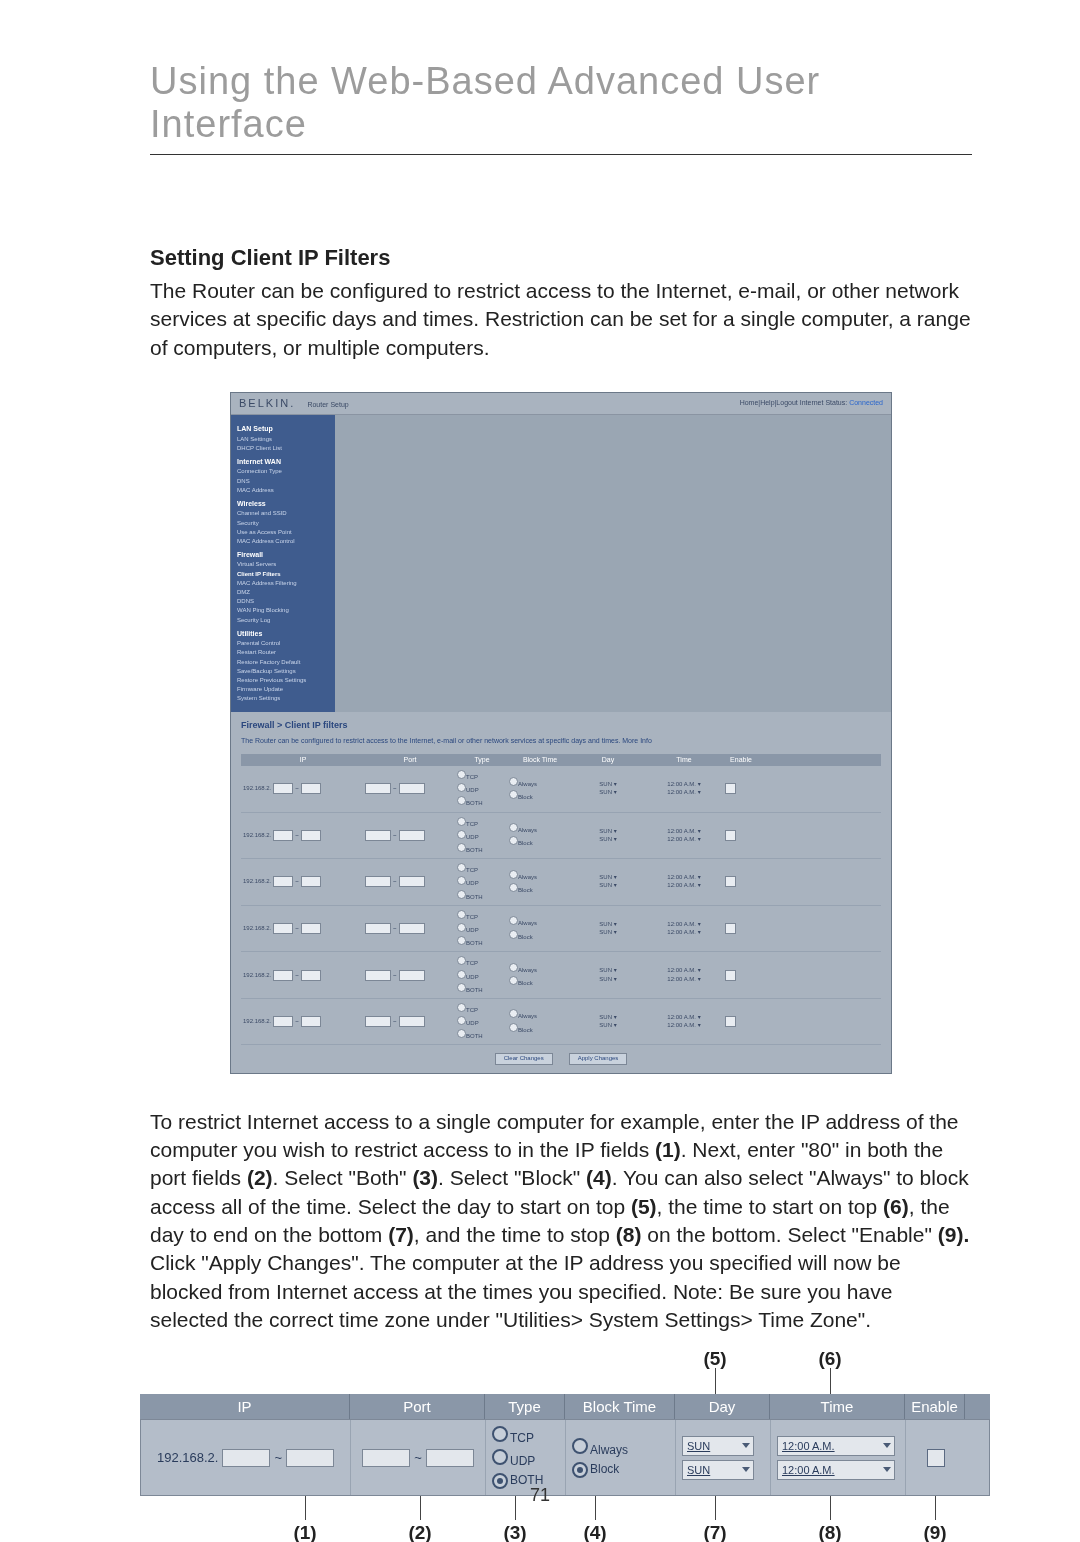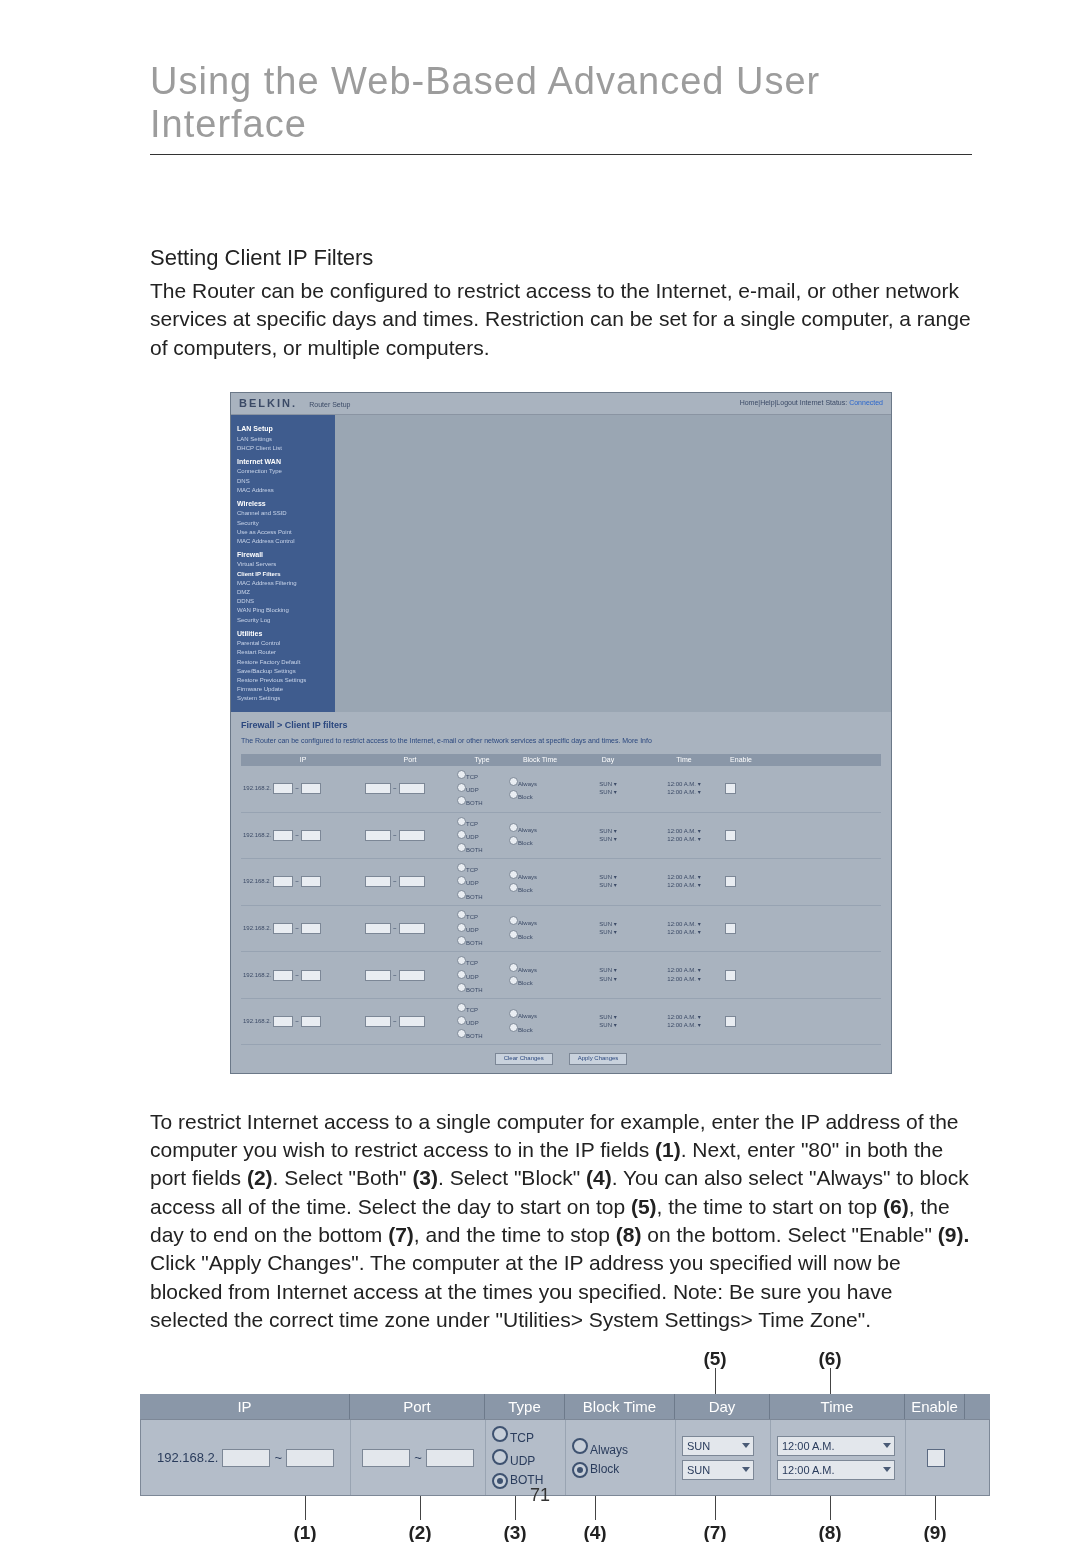--- a/index.html
+++ b/index.html
@@ -1,23 +1,23 @@
 <!DOCTYPE html>
 <html><head>
 <meta charset="utf-8">
 <style>
   html,body{margin:0;padding:0;background:#fff;font-family:Arial,Helvetica,sans-serif;color:#222;}
   .page{width:1080px;height:1542px;margin:0 auto;position:relative;box-sizing:border-box;padding:60px 108px 40px 150px;}
   .banner{font-size:38px;color:#9c9c9c;font-weight:400;border-bottom:1px solid #333;padding-bottom:8px;margin-bottom:90px;letter-spacing:1px;}
-  .heading{font-weight:normal;font-size:22px;margin-bottom:6px;}
+  .heading{font-weight:bold;font-size:22px;margin-bottom:6px;}
   .para{font-size:21px;line-height:1.35;margin-bottom:30px;}
   .shot-wrap{display:flex;justify-content:center;margin-bottom:34px;}
   .shot{width:660px;background:#9aa6b3;border:1px solid #6b7888;font-size:8px;line-height:1.2;padding:0;}
   .shot-top{display:flex;align-items:center;justify-content:space-between;background:#a9b3bf;padding:4px 8px;border-bottom:1px solid #8a94a2;}
-  .brand{font-weight:bold;letter-spacing:2px;color:#3b4a66;font-size:11px;}
+  .brand{font-weight:normal;letter-spacing:2px;color:#3b4a66;font-size:11px;}
   .router{color:#3b4a66;font-size:7px;margin-left:10px;}
   .status{color:#3b4a66;font-size:7px;}
   .status .conn{color:#2a66cc;}
   .shot-body{display:flex;flex-direction:column;}
   .sidebar{width:92px;background:#3f5c8e;color:#d5def0;padding:6px 6px 10px 6px;display:flex;flex-direction:column;gap:2px;}
   .sb-head{color:#fff;font-weight:bold;font-size:7px;margin-top:4px;}
   .sb-item{color:#c9d5ea;font-size:6px;}
   .sb-sel{color:#fff;font-weight:bold;}
   .mainpane{flex:1;background:#a9b3bf;padding:8px 10px 8px 10px;position:relative;}
   .sect{color:#2a477e;font-weight:bold;font-size:9px;margin-bottom:6px;}
@@ -41,21 +41,21 @@
   .filterbar{display:grid;grid-template-columns:210px 135px 80px 110px 95px 135px 60px;background:#8a97a8;color:#fff;font-size:15px;}
   .filterbar span{padding:4px 6px;border-right:1px solid #6d7a8b;text-align:center;}
   .filterrow{display:grid;grid-template-columns:210px 135px 80px 110px 95px 135px 60px;background:#b4bdc9;border:1px solid #7d8897;}
   .fcell{padding:6px 6px;border-right:1px solid #99a4b2;display:flex;align-items:center;justify-content:center;gap:4px;color:#2a3c5c;font-size:13px;}
   .fcell:last-child{border-right:none;}
   .input-sm{background:#e3e7ec;border:1px solid #7c8796;height:18px;width:48px;color:#2a3c5c;font-size:12px;text-align:left;padding-left:4px;box-sizing:border-box;}
   .stack{display:flex;flex-direction:column;gap:4px;align-items:flex-start;}
   .radio{width:12px;height:12px;border:2px solid #3e5270;border-radius:50%;display:inline-flex;align-items:center;justify-content:center;background:#c7cfd9;}
   .radio.sel::after{content:"";width:6px;height:6px;background:#3e5270;border-radius:50%;display:block;}
   .rlabel{font-size:12px;color:#2a3c5c;margin-left:2px;}
-  .dd{background:#e3e7ec;border:1px solid #7c8796;height:18px;display:flex;align-items:center;padding:0 14px 0 4px;position:relative;font-size:11px;color:#2a3c5c;}
+  .dd{background:#e3e7ec;border:1px solid #7c8796;height:18px;display:flex;align-items:center;padding:0 14px 0 4px;position:relative;font-size:11px;color:#2a3c5c;text-decoration:underline;}
   .dd::after{content:"";position:absolute;right:3px;top:6px;border-left:4px solid transparent;border-right:4px solid transparent;border-top:5px solid #4a5b76;}
   .chk{width:16px;height:16px;border:1px solid #5b6a82;background:#e3e7ec;}
   .lines{position:relative;height:50px;}
   .vline{position:absolute;top:0;width:1px;height:24px;background:#444;}
   .lab{position:absolute;top:26px;font-weight:bold;font-size:19px;transform:translateX(-50%);}
   .topline{position:absolute;width:1px;background:#444;height:20px;top:-20px;}
   .pagenum{position:absolute;bottom:36px;left:0;right:0;text-align:center;font-size:18px;color:#333;}
 </style>
 </head>
 <body>

